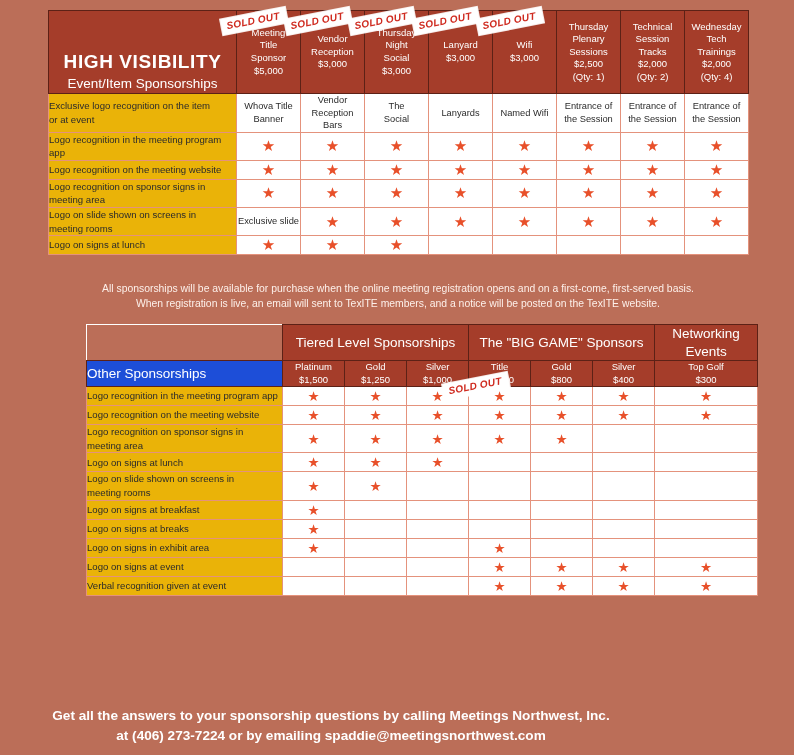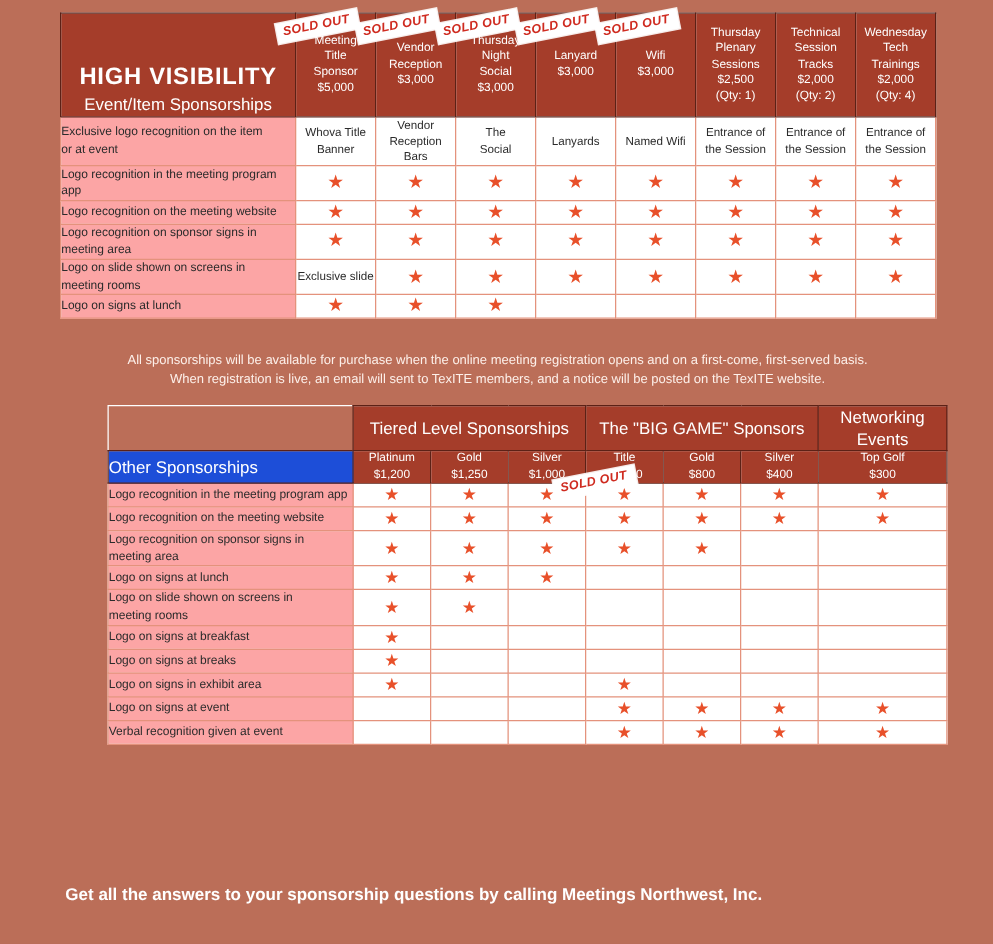--- a/index.html
+++ b/index.html
@@ -75,21 +75,21 @@
   }
 
   
   .lbl {
     color: #2b2b2b;
     font-size: 9.6px;
     line-height: 1.42;
     text-align: left;
     padding: 5px 8px;
     vertical-align: middle;
-    background: #fca5a5;
+    background: #eab308;
   }
   .val {
     color: #2b2b2b;
     font-size: 9.3px;
     line-height: 1.35;
     text-align: center;
     vertical-align: middle;
     padding: 4px 2px;
     background: #fff;
   }
@@ -296,21 +296,21 @@
         <td class="blankcorner"></td>
         <td class="grp-hdr" colspan="3">Tiered Level Sponsorships</td>
         <td class="grp-hdr" colspan="3">The "BIG GAME" Sponsors</td>
         <td class="grp-hdr">
           <span>Networking</span><br>
           <span>Events</span>
         </td>
       </tr>
       <tr>
         <td class="other-title">Other Sponsorships</td>
-        <td class="hdr-cell"><span>Platinum</span><br><span>$1,200</span></td>
+        <td class="hdr-cell"><span>Platinum</span><br><span>$1,500</span></td>
         <td class="hdr-cell"><span>Gold</span><br><span>$1,250</span></td>
         <td class="hdr-cell"><span>Silver</span><br><span>$1,000</span></td>
         <td class="hdr-cell"><span class="stamp stamp-t2">SOLD OUT</span><span>Title</span><br><span>$1,300</span></td>
         <td class="hdr-cell"><span>Gold</span><br><span>$800</span></td>
         <td class="hdr-cell"><span>Silver</span><br><span>$400</span></td>
         <td class="hdr-cell"><span>Top Golf</span><br><span>$300</span></td>
       </tr>
     </thead>
     <tbody id="t2-body">
         <tr>
@@ -412,13 +412,14 @@
           <td class="star-cell"><span class="star sm">★</span></td>
           <td class="star-cell"><span class="star sm">★</span></td>
           <td class="star-cell"><span class="star sm">★</span></td>
         </tr>
       </tbody>
   </table>
 </div>
 
 <div class="footer">
   <div>Get all the answers to your sponsorship questions by calling Meetings Northwest, Inc.</div>
+  <div>at (406) 273-7224 or by emailing spaddie@meetingsnorthwest.com</div>
 </div>
 
 </body></html>

